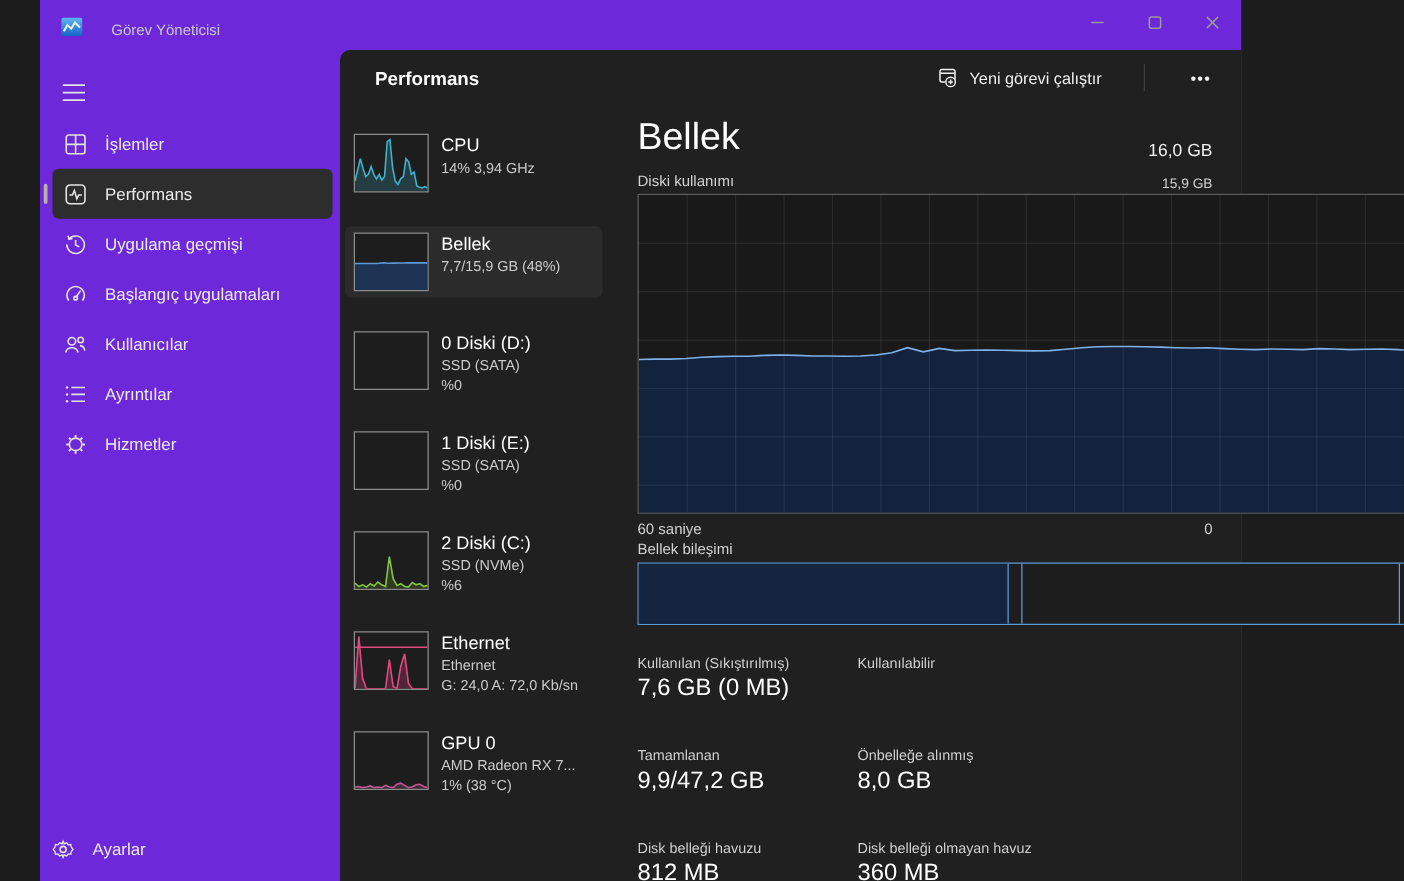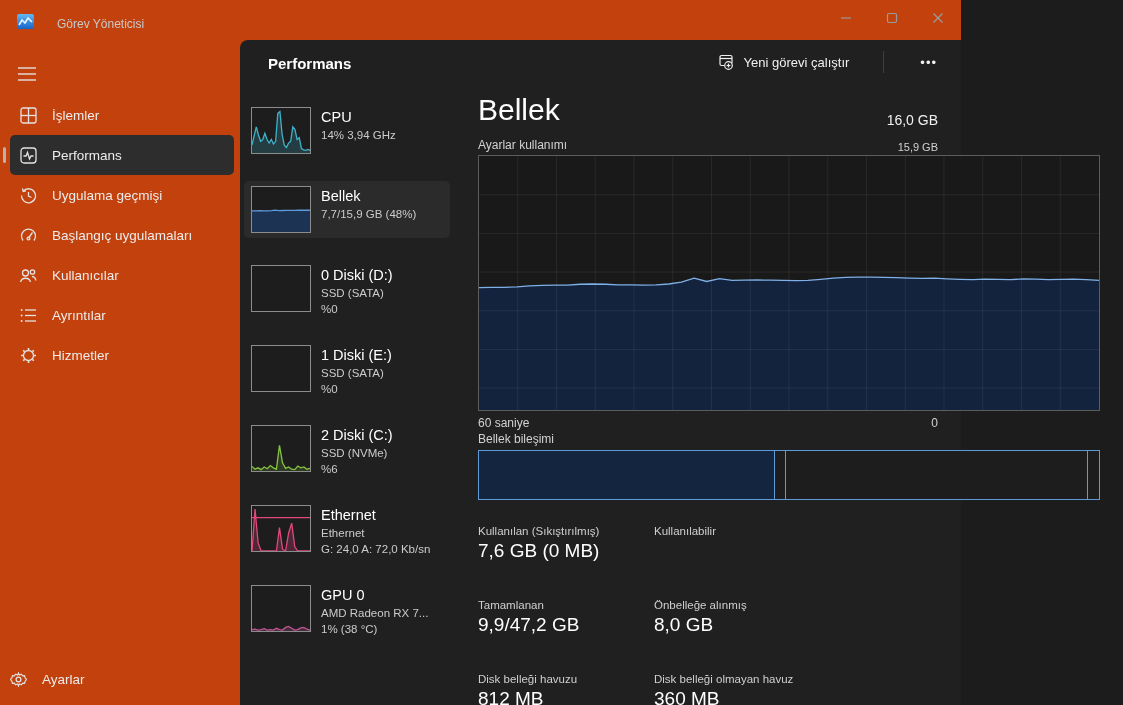--- a/index.html
+++ b/index.html
@@ -1,18 +1,18 @@
 <!DOCTYPE html>
 <html><head>
 <meta charset="utf-8">
 <style>
   * { margin:0; padding:0; box-sizing:border-box; }
   html,body { width:1123px; height:705px; background:#1c1c1c; overflow:hidden;
     font-family:"Liberation Sans", sans-serif; color:#fff; }
-  .window { position:relative; width:961px; height:705px; background:#c2410c; }
+  .window { position:relative; width:961px; height:705px; background:#6d28d9;margin-left:32px; }
 
   
   .titlebar { position:absolute; top:0; left:0; right:0; height:40px; }
   .app-icon { position:absolute; left:17px; top:14px; width:17px; height:15px; }
   .app-title { position:absolute; left:57px; top:17px; font-size:12px; color:#c9c9c9; }
   .win-controls { position:absolute; top:0; right:0; display:flex; }
   .win-btn { width:46px; height:36px; display:flex; align-items:center; justify-content:center;
     background:transparent; border:none; cursor:default; }
   .win-btn svg { stroke:#9a9a9a; }
 
@@ -327,21 +327,21 @@
         <div class="ptext">
             <div class="ptitle">GPU 0</div>
           <div class="pline">AMD Radeon RX 7...</div>
           <div class="pline">1% (38 °C)</div>
           </div>
       </div>
     </div>
 
     <div class="detail-title">Bellek</div>
     <div class="detail-capacity">16,0 GB</div>
-    <div class="usage-label">Ayarlar kullanımı</div>
+    <div class="usage-label">Diski kullanımı</div>
     <div class="scale-max">15,9 GB</div>
 
     <div class="main-chart">
       <svg viewBox="0 0 100 100" preserveAspectRatio="none">
           <polygon points="0,100 0.00,51.80 2.04,51.70 4.08,51.70 6.12,51.50 8.16,51.10 10.20,50.90 12.24,50.80 14.29,50.80 16.33,50.50 18.37,50.40 20.41,50.50 22.45,50.70 24.49,50.70 26.53,50.80 28.57,50.70 30.61,50.40 32.65,49.70 34.69,48.10 36.73,49.40 38.78,48.30 40.82,49.00 42.86,48.90 44.90,48.80 46.94,48.90 48.98,49.00 51.02,49.10 53.06,49.00 55.10,48.60 57.14,48.10 59.18,47.80 61.22,47.70 63.27,47.70 65.31,47.80 67.35,47.90 69.39,48.10 71.43,48.20 73.47,48.10 75.51,48.40 77.55,48.60 79.59,48.70 81.63,48.50 83.67,48.60 85.71,48.70 87.76,48.40 89.80,48.50 91.84,48.70 93.88,48.60 95.92,48.50 97.96,48.70 100.00,49.00 100,100" fill="#13223d" stroke="none"></polygon>
           <g stroke="rgba(255,255,255,0.075)" stroke-width="1">
             <line x1="6.25" y1="0" x2="6.25" y2="100" vector-effect="non-scaling-stroke"></line>
             <line x1="12.5" y1="0" x2="12.5" y2="100" vector-effect="non-scaling-stroke"></line>
             <line x1="18.75" y1="0" x2="18.75" y2="100" vector-effect="non-scaling-stroke"></line>
             <line x1="25" y1="0" x2="25" y2="100" vector-effect="non-scaling-stroke"></line>

